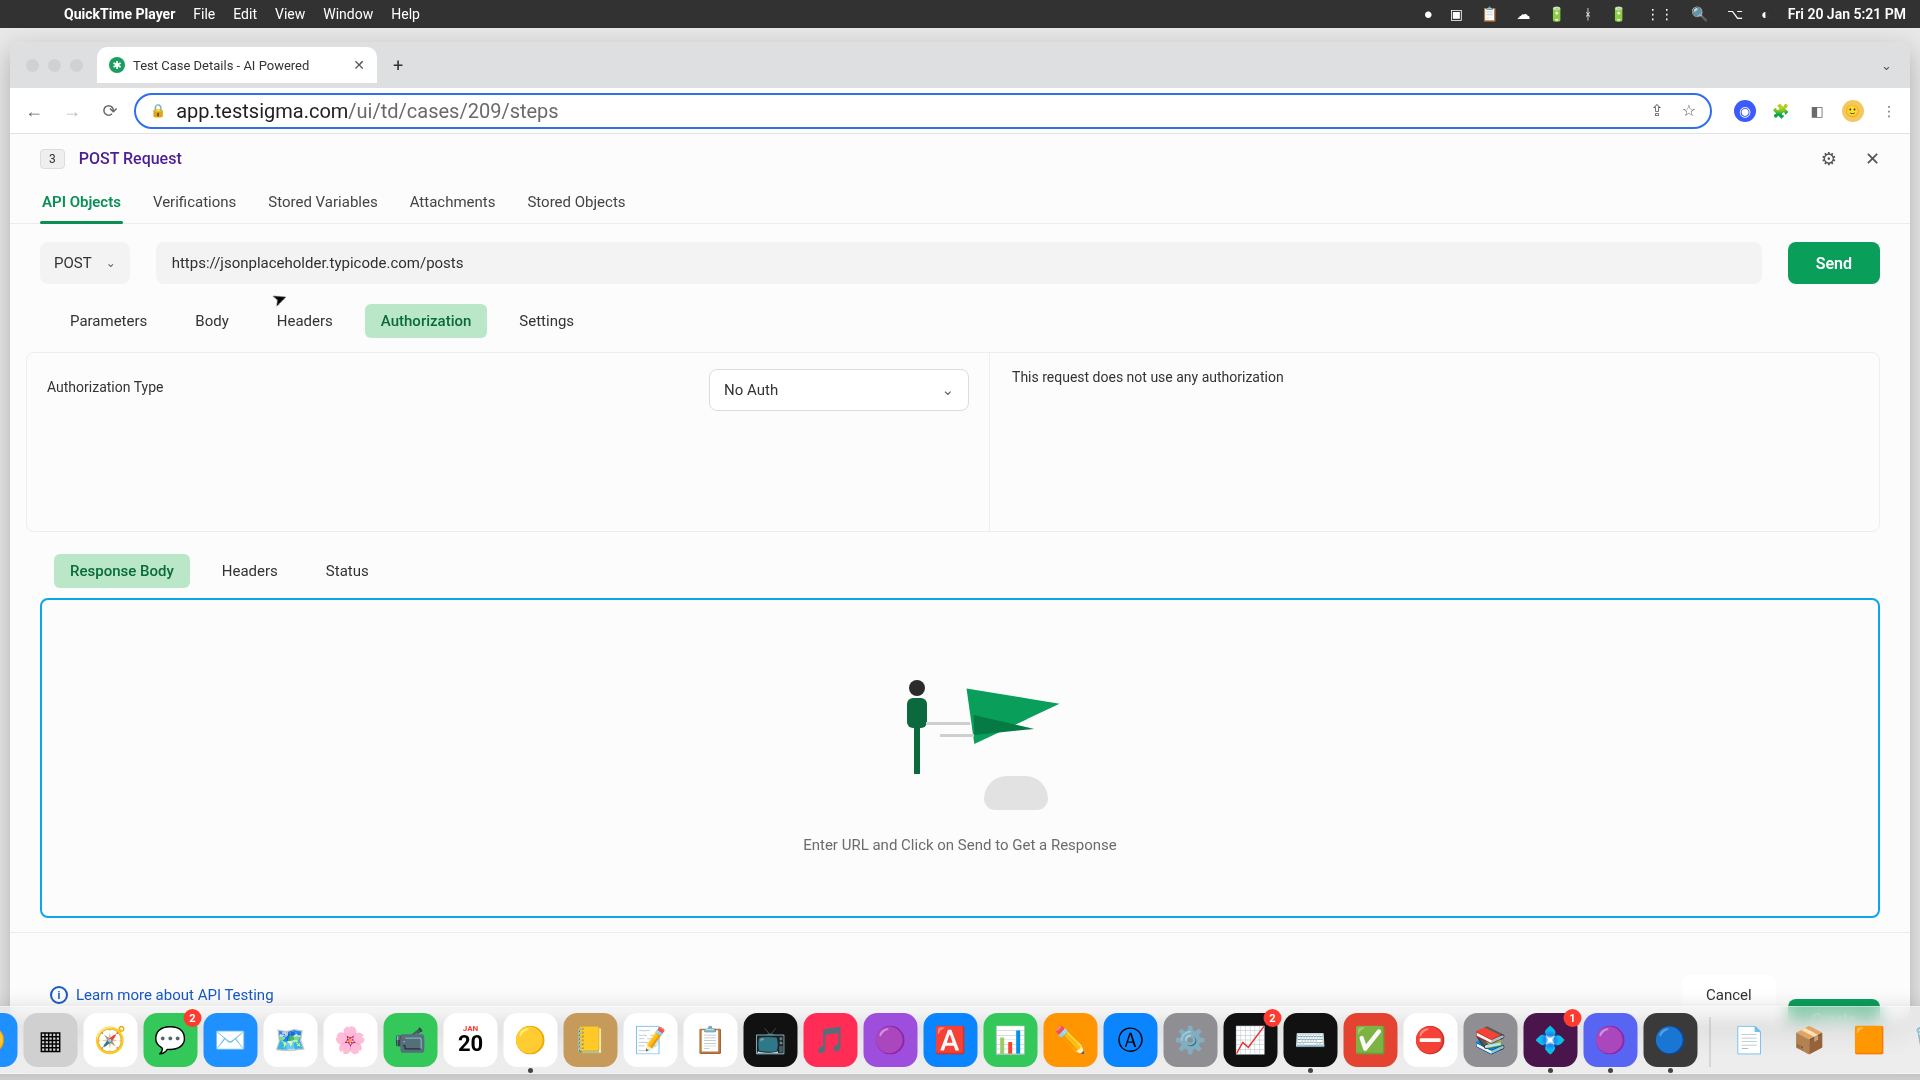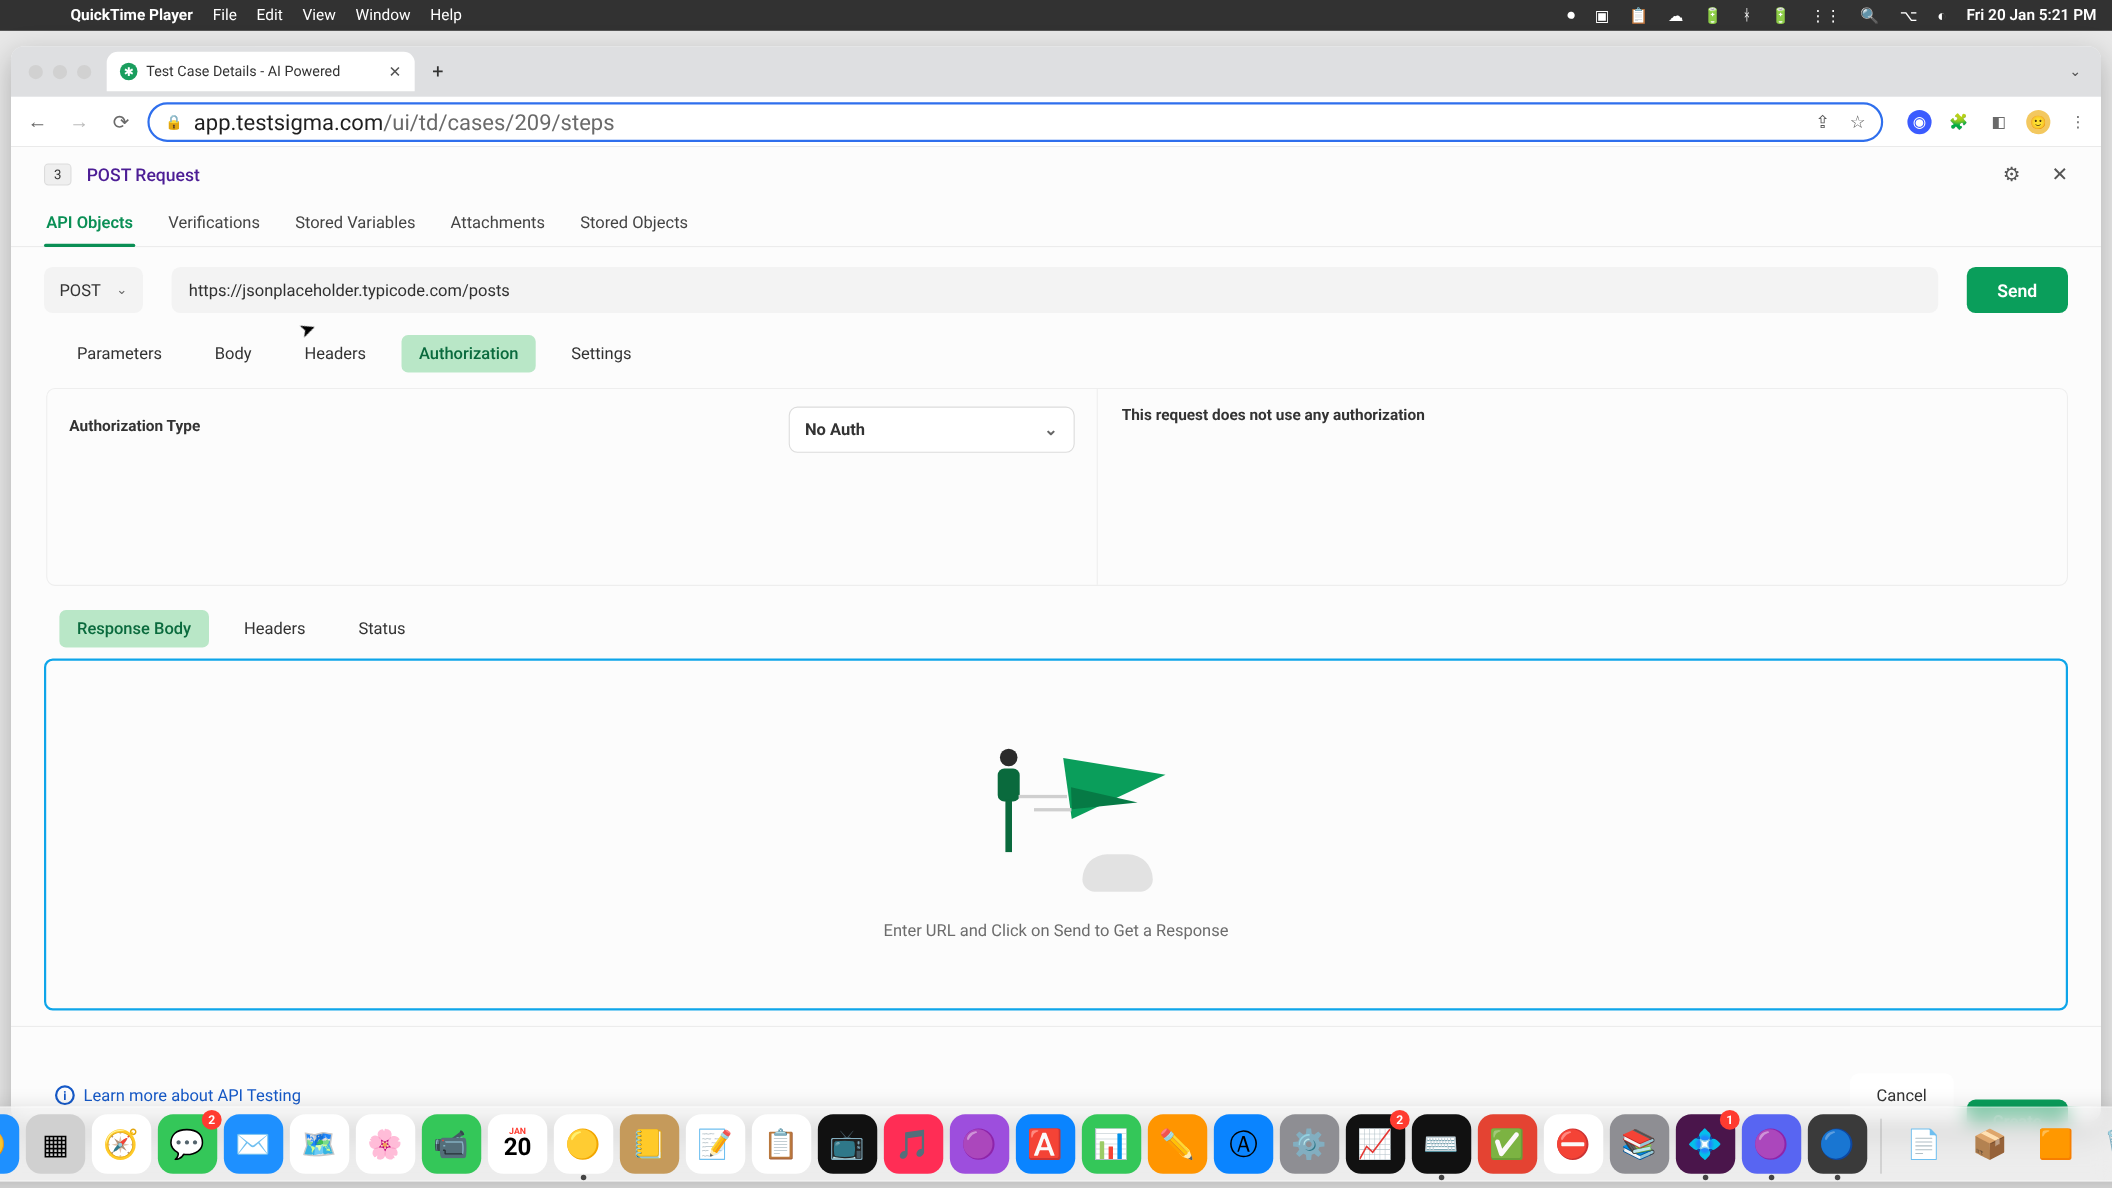--- a/index.html
+++ b/index.html
@@ -59,21 +59,21 @@
 .req-row { display:flex; align-items:center; gap:26px; padding:18px 30px 4px 30px; }
 .method-select { background:#f3f3f3; border-radius:8px; height:42px; display:flex; align-items:center; padding:0 14px; gap:14px; color:#333; font-size:15px; }
 .method-select .caret { color:#666; font-size:12px; }
 .url-input { flex:1; height:42px; background:#f3f3f3; border-radius:8px; display:flex; align-items:center; padding:0 16px; font-size:15px; color:#303030; }
 .send-btn { background:#0a9e5b; color:#fff; border:none; border-radius:8px; height:42px; padding:0 28px; font-size:16px; font-weight:600; cursor:pointer; }
 
 .subtabs { display:flex; gap:16px; padding:16px 30px 0 44px; }
 .subtabs .st { padding:8px 16px; font-size:15px; color:#333; border-radius:6px; cursor:pointer; }
 .subtabs .st.active { background:#b9e7c7; color:#0a6a3d; font-weight:500; }
 
-.auth-panel { margin:14px 30px 0 32px; border:1px solid #eee; border-radius:8px; min-height:180px; display:flex;font-weight:bold; }
+.auth-panel { margin:14px 30px 0 16px; border:1px solid #eee; border-radius:8px; min-height:180px; display:flex; }
 .auth-left { flex:0 0 52%; padding:16px 20px; display:flex; align-items:flex-start; justify-content:space-between; border-right:1px solid #eee; }
 .auth-label { font-size:14px; color:#333; padding-top:10px; }
 .auth-select { width:260px; height:42px; border:1px solid #dcdcdc; border-radius:8px; background:#fff; display:flex; align-items:center; justify-content:space-between; padding:0 14px; font-size:15px; color:#333; }
 .auth-right { flex:1; padding:16px 22px; font-size:14px; color:#333; }
 
 .resp-tabs { display:flex; gap:16px; padding:22px 30px 0 44px; }
 .resp-tabs .rt { padding:8px 16px; font-size:15px; color:#333; border-radius:6px; cursor:pointer; }
 .resp-tabs .rt.active { background:#b9e7c7; color:#0a6a3d; font-weight:500; }
 
 .resp-panel { margin:10px 30px 0 30px; border:2px solid #0ea5e9; border-radius:8px; min-height:320px; display:flex; flex-direction:column; align-items:center; justify-content:center; gap:24px; }

